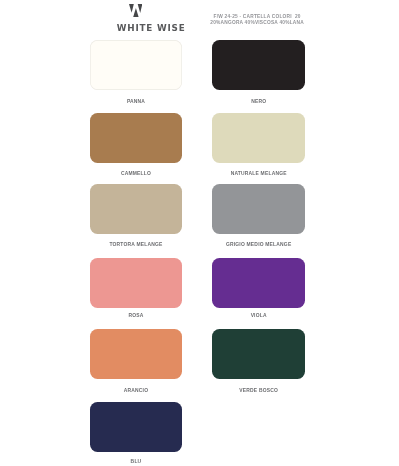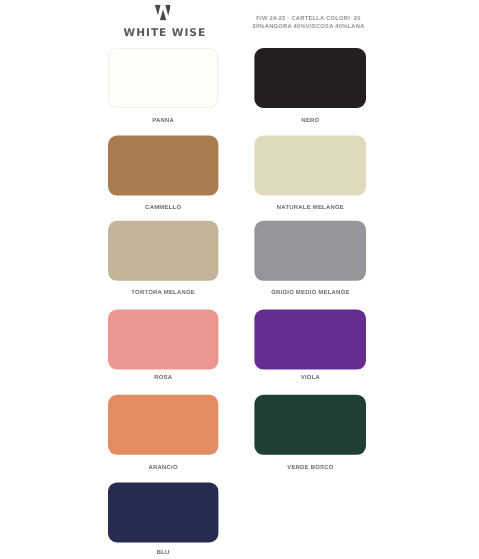--- a/index.html
+++ b/index.html
@@ -12,20 +12,21 @@
   .page{position:relative;width:399px;height:466px;background:#fff;}
 
   
   .brand{position:absolute;left:87.2px;top:0;width:97px;text-align:center;}
   .brand-mark{display:block;position:absolute;left:41.8px;top:3.9px;}
   .brand-name{
     font-family:"DejaVu Sans",sans-serif;
     font-size:8.8px;font-weight:700;letter-spacing:0.8px;
     color:#58595b;line-height:9px;position:absolute;left:1.3px;top:24.0px;width:97px;
     text-indent:0.8px;
+    text-align:right;
   }
   .meta{position:absolute;left:186px;top:13.6px;width:142px;text-align:center;}
   .meta-line{
     font-size:4.8px;font-weight:700;letter-spacing:0.22px;color:#949599;
     line-height:6.6px;white-space:pre;text-indent:0.22px;
   }
 
   
   .grid{position:absolute;left:0;top:0;width:399px;height:466px;}
   .sw{position:absolute;box-sizing:border-box;}

